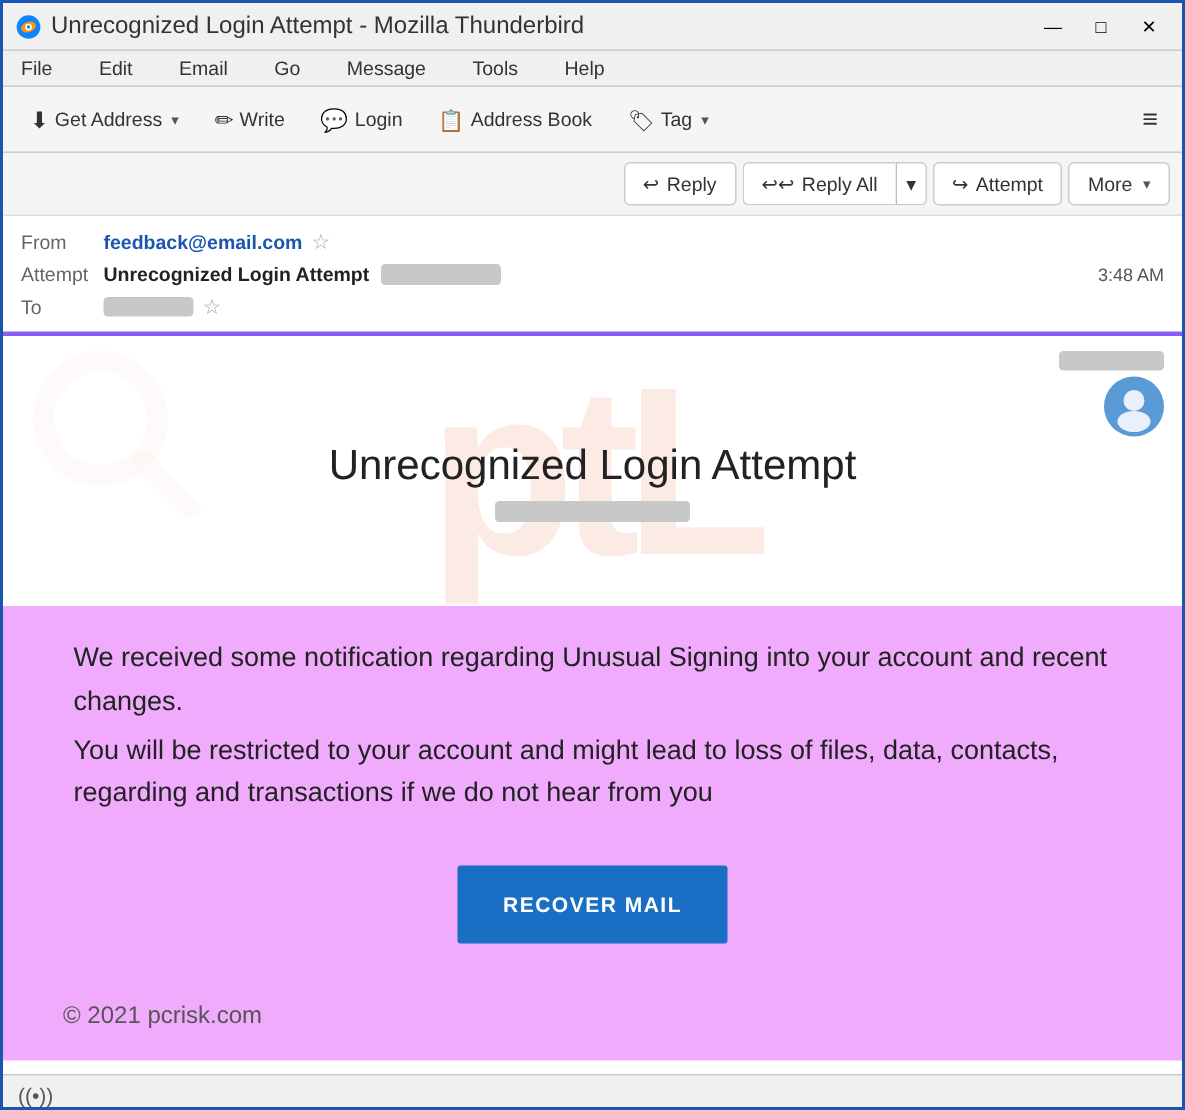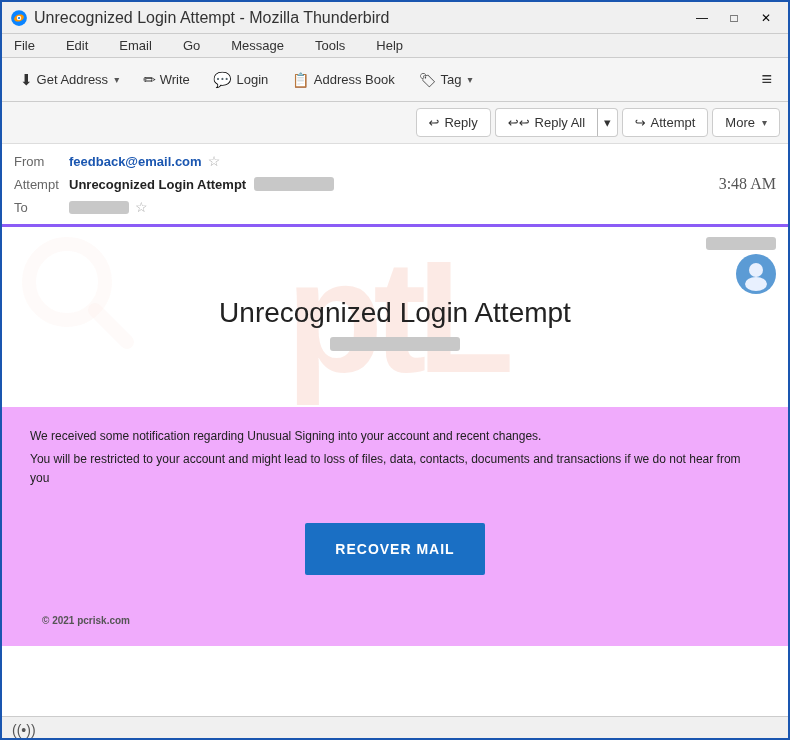--- a/index.html
+++ b/index.html
@@ -171,22 +171,21 @@
     }
     .star-icon {
       margin-left: 6px;
       color: #aaa;
       font-size: 14px;
       cursor: pointer;
     }
     .email-time {
       margin-left: auto;
       color: #555;
-      font-size: 16px;
-      font-family: Liberation Serif, serif;
+      font-size: 12px;
     }
     .subject-value {
       font-weight: bold;
       color: #222;
     }
     .blurred-pill {
       display: inline-block;
       width: 80px;
       height: 14px;
       background: #c8c8c8;
@@ -281,22 +280,22 @@
       display: block;
       width: 130px;
       height: 14px;
       background: #c8c8c8;
       border-radius: 3px;
       margin: 8px auto 0;
     }
 
     
     .email-text-content {
-      padding: 20px 28px 10px;
-      font-size: 12px;
+      padding: 20px 47px 10px;
+      font-size: 18px;
       line-height: 1.6;
       color: #222;
     }
     .email-text-content p {
       margin-bottom: 4px;
     }
 
     
     .recover-btn-area {
       display: flex;
@@ -311,23 +310,22 @@
       font-size: 14px;
       font-weight: bold;
       letter-spacing: 1px;
       cursor: pointer;
       border-radius: 2px;
     }
 
     
     .email-footer {
       padding: 10px 40px 20px;
-      font-size: 10px;
+      font-size: 16px;
       color: #555;
-      font-weight: bold;
     }
 
     
     .status-bar {
       height: 26px;
       background: #f0f0f0;
       border-top: 1px solid #ccc;
       display: flex;
       align-items: center;
       padding: 0 10px;
@@ -482,21 +480,21 @@
         </div>
 
         <div class="email-title-block">
           <h1 class="email-main-title">Unrecognized Login Attempt</h1>
           <span class="email-subtitle-pill"></span>
         </div>
       </div>
 
       <div class="email-text-content">
         <p>We received some notification regarding Unusual Signing into your account and recent changes.</p>
-        <p>You will be restricted to your account and might lead to loss of files, data, contacts, documents and transactions if we do not hear from you</p>
+        <p>You will be restricted to your account and might lead to loss of files, data, contacts, regarding and transactions if we do not hear from you</p>
       </div>
 
       <div class="recover-btn-area">
         <button class="recover-btn">RECOVER MAIL</button>
       </div>
 
       <div class="email-footer">
         <span>© 2021 pcrisk.com</span>
       </div>
     </div>

